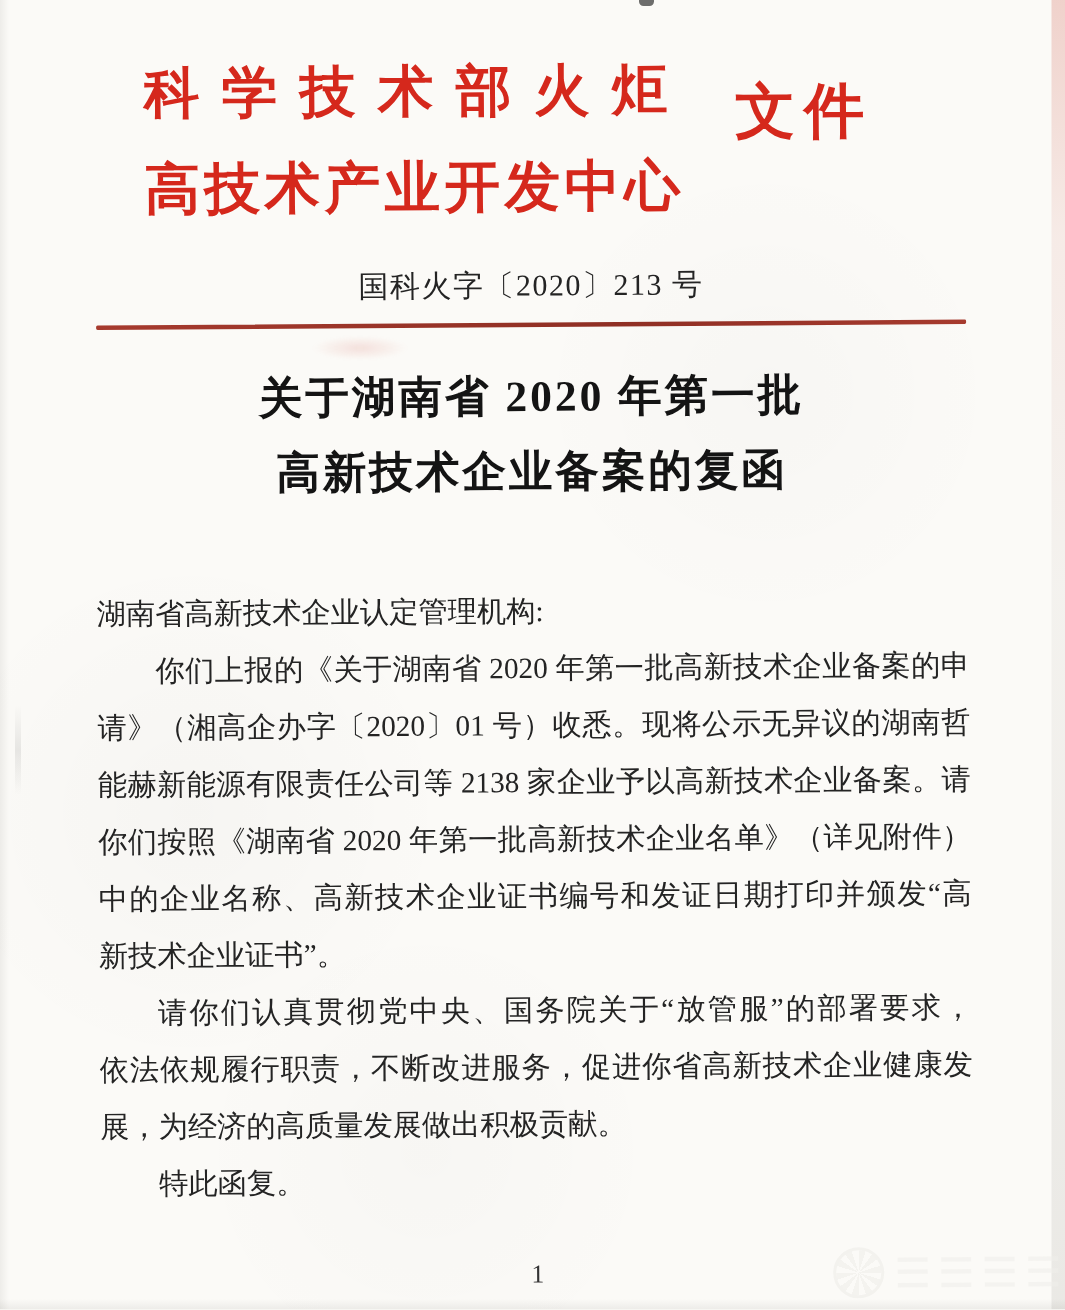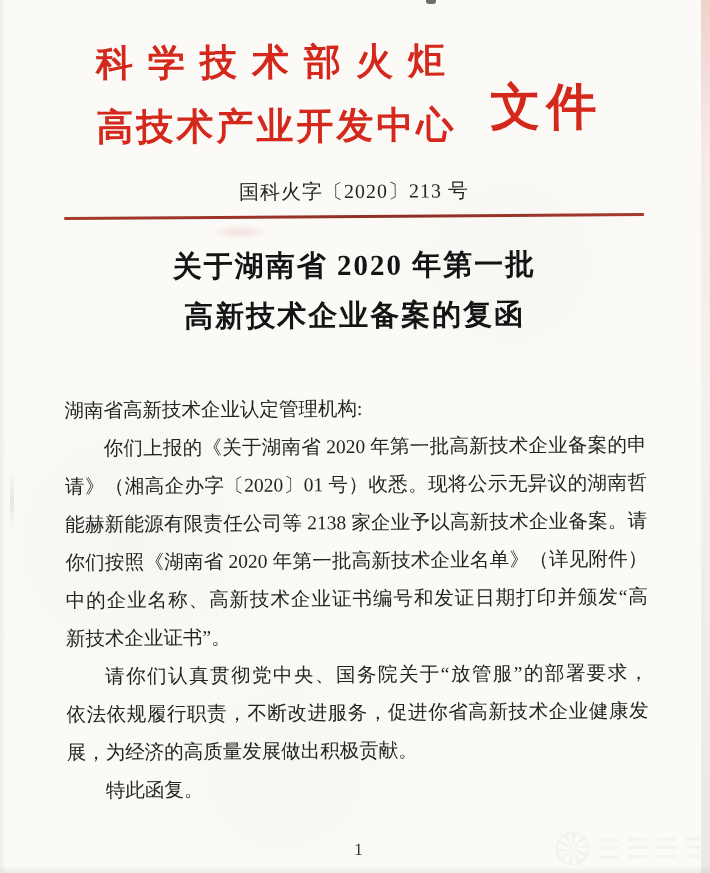--- a/index.html
+++ b/index.html
@@ -63,22 +63,22 @@
   
   .letterhead{position:relative;margin-top:40px;height:114px;}
   .lh-line{
     position:absolute;left:98px;
     color:var(--accent-red);
     font-weight:700;font-size:37px;line-height:40px;white-space:nowrap;
   }
   .lh-line1{top:2px;letter-spacing:15px;}
   .lh-line2{top:66px;letter-spacing:3px;}
   .lh-docword{
-    position:absolute;left:492px;top:40px;
-    color:var(--accent-red);font-weight:700;font-size:50px;line-height:56px;
+    position:absolute;left:492px;top:8px;
+    color:var(--accent-red);font-weight:700;font-size:40px;line-height:56px;
     letter-spacing:6px;white-space:nowrap;
   }
   
   .doc-number{
     margin-top:24px;text-align:center;
     color:var(--ink);font-size:20px;line-height:26px;letter-spacing:1px;
   }
   
   .red-rule{
     width:580px;height:3px;margin:11px auto 0 65px;

